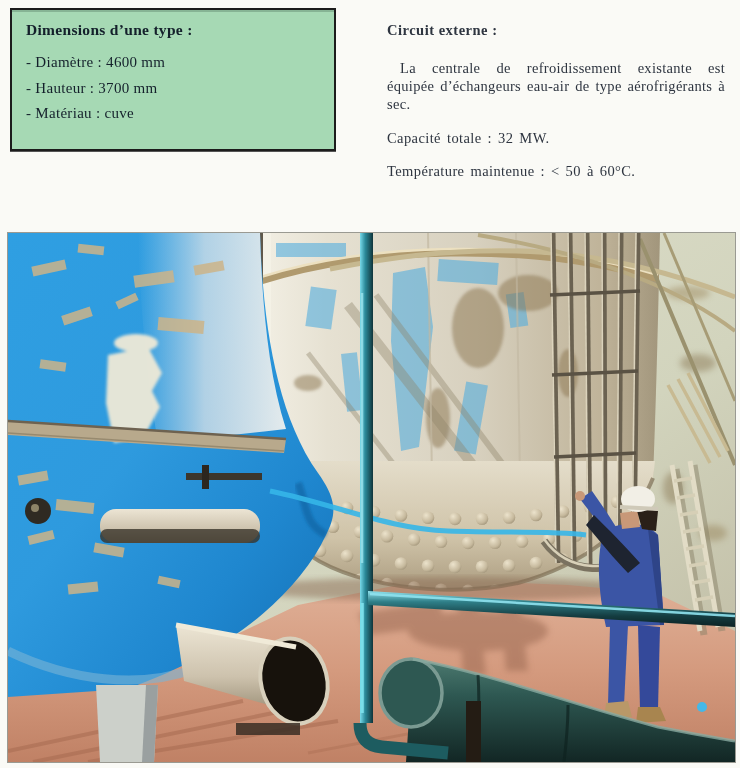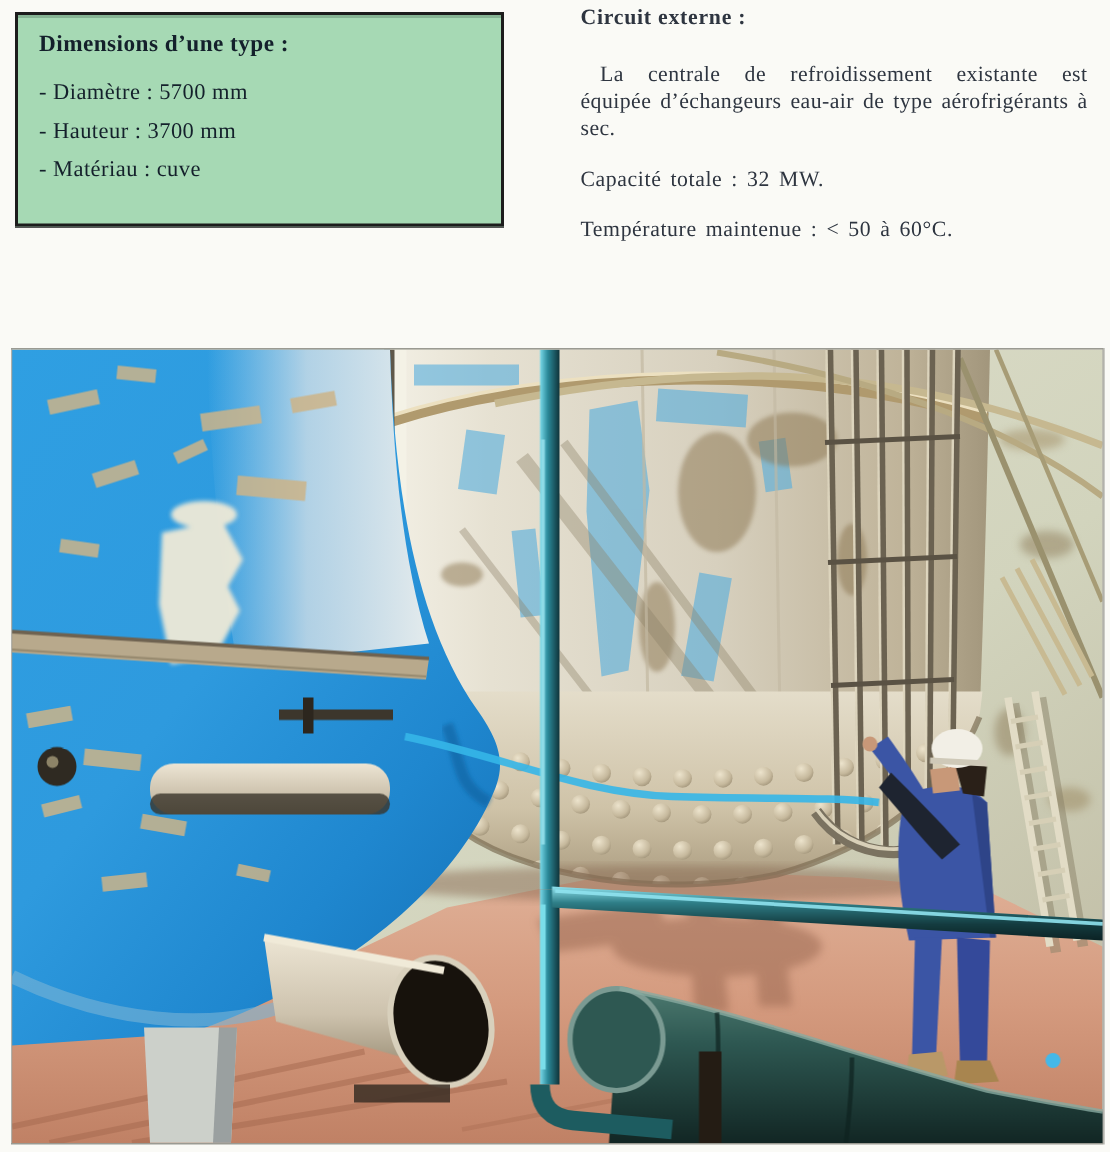--- a/index.html
+++ b/index.html
@@ -9,36 +9,36 @@
   .info-box{
     position:absolute;left:10px;top:8px;width:308px;height:128px;
     background:#a6d9b4;border:2px solid #1c1c1c;
     box-shadow:0 1px 0 #555, inset 0 2px 0 rgba(40,70,50,.25);
     padding:11px 0 0 14px;color:#14202b;
   }
   .info-box .title{font-weight:bold;font-size:15.5px;letter-spacing:.3px;margin:0 0 11px 0;}
   .info-box .item{font-size:15px;line-height:25.5px;letter-spacing:.3px;white-space:pre;}
   
   .circuit{position:absolute;left:387px;top:2px;width:350px;color:#2e3540;}
-  .circuit .heading{font-weight:bold;font-size:14.5px;letter-spacing:.5px;margin:2px 0 20px 0;}
+  .circuit .heading{font-weight:bold;font-size:14.5px;letter-spacing:.5px;margin:20px 0 20px 0;}
   .circuit .para{font-size:14.5px;line-height:18px;letter-spacing:.3px;word-spacing:2px;
     text-indent:13px;margin:0 12px 17px 0;text-align:justify;}
   .circuit .line{font-size:14.5px;letter-spacing:.4px;word-spacing:2px;margin:0 0 16px 0;font-family:Liberation Serif, serif;}
   
   .photo{position:absolute;left:8px;top:233px;width:727px;height:529px;
     outline:1px solid #9a9a92;background:#c8c4b2;}
   .photo svg{display:block;width:727px;height:529px;}
 </style>
 </head>
 <body>
 <div class="page">
 
   <div class="info-box">
     <div class="title">Dimensions d’une type :</div>
-    <div class="item">- Diamètre : 5700 mm</div>
+    <div class="item">- Diamètre : 4600 mm</div>
     <div class="item">- Hauteur : 3700 mm</div>
     <div class="item">- Matériau : cuve</div>
   </div>
 
   <div class="circuit">
     <div class="heading">Circuit externe :</div>
     <p class="para">La centrale de refroidissement existante est équipée d’échangeurs eau-air de type aérofrigérants à sec.</p>
     <div class="line">Capacité totale : 32 MW.</div>
     <div class="line">Température maintenue : &lt; 50 à 60°C.</div>
   </div>

